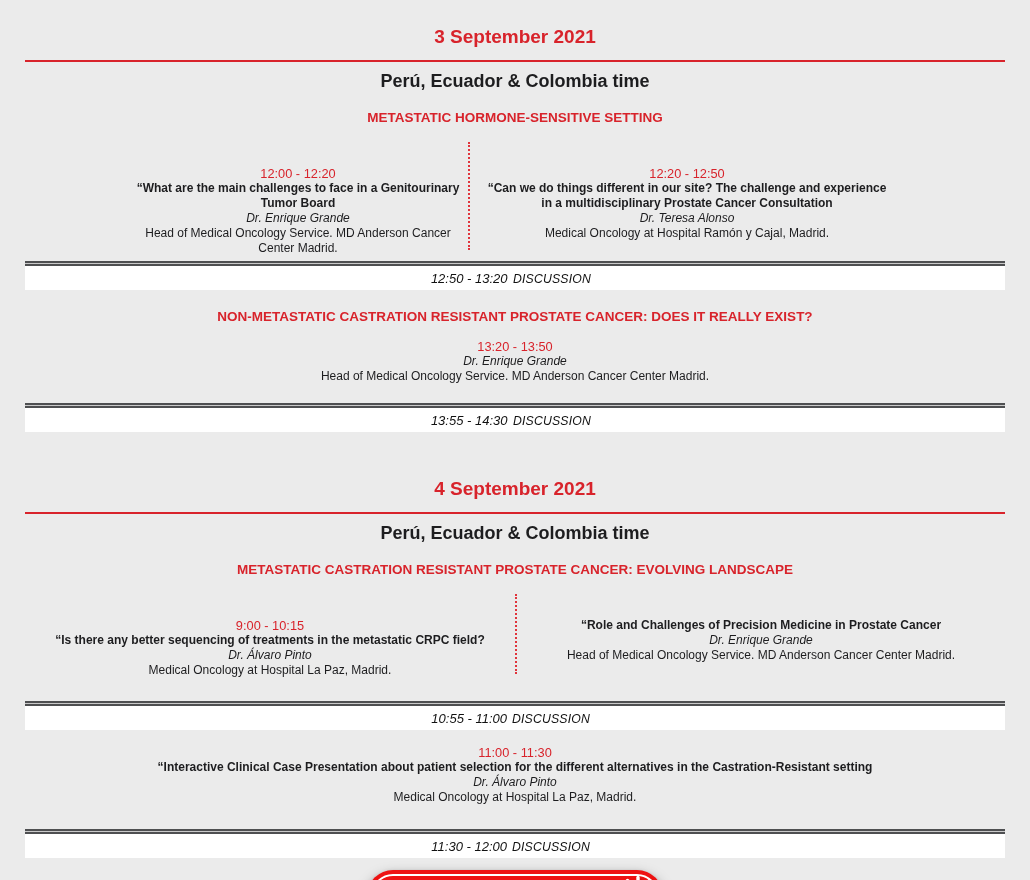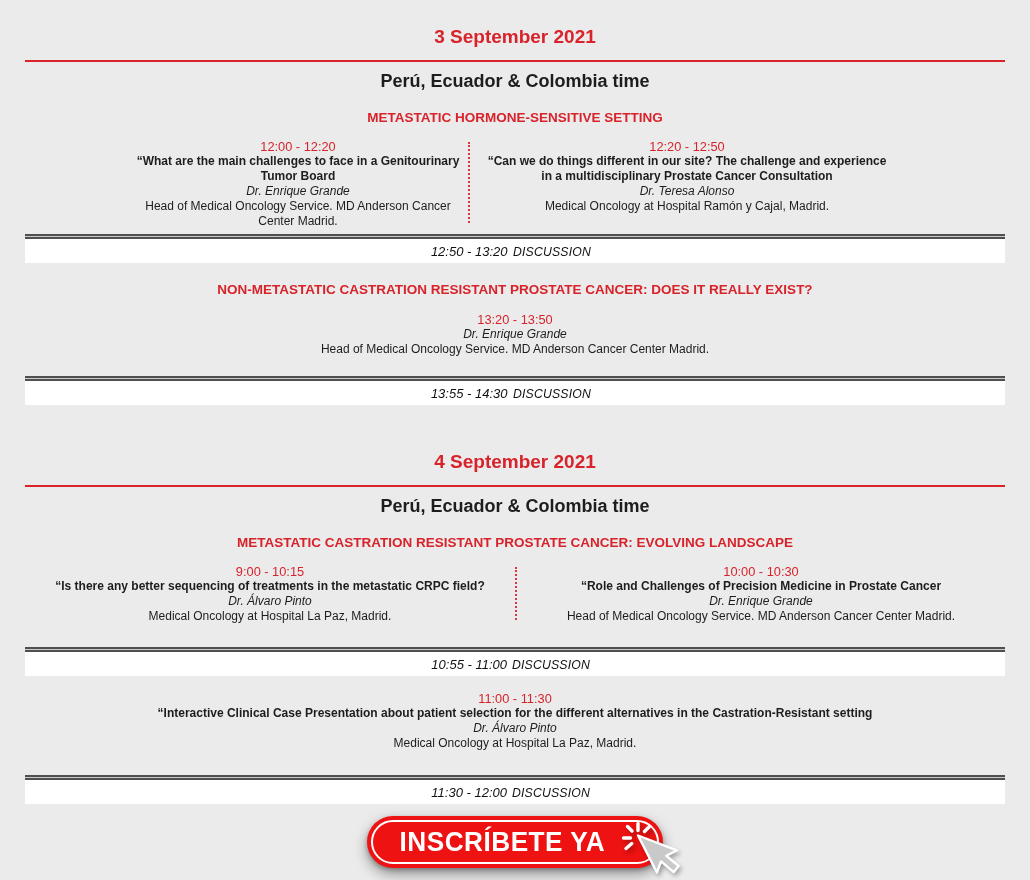--- a/index.html
+++ b/index.html
@@ -24,21 +24,21 @@
   .redline{height:0;border:none;border-top:2px solid var(--red);margin:8px 0 0;}
   .tz{margin-top:12px;text-align:center;font-weight:bold;font-size:18px;line-height:15px;}
   .sec-heading{margin:21px 0 0;text-align:center;color:var(--red);font-weight:bold;font-size:13.5px;line-height:15px;}
 
   .sess{text-align:center;font-size:12px;line-height:15px;}
   .sess .time{color:var(--red);font-size:12.8px;}
   .sess .title{font-weight:bold;}
   .sess .speaker{font-style:italic;}
 
   .cols{display:flex;margin-top:14px;align-items:stretch;}
-  .col{min-height:90px;}
+  .col{min-height:90px;margin-top:27px;}
   .divider{width:0;border-left:2px dotted #e0343c;margin:3px 0 6px;}
   .d1 .col-a{width:443px;padding-left:103px;}
   .d1 .col-b{width:535px;padding-right:113px;padding-left:12px;}
   .d2 .col-a{width:490px;padding:0 4px;}
   .d2 .col-b{width:488px;padding:0 4px;}
   .d2 .col{min-height:62px;}
 
   .single{margin-top:15px;}
 
   .rule{height:5px;background:var(--rule-mid);border-top:2px solid var(--rule-dark);border-bottom:2px solid var(--rule-dark);}
@@ -130,21 +130,20 @@
 
     <div class="cols d2">
       <div class="col col-a sess">
         <div class="time">9:00 - 10:15</div>
         <div class="title">“Is there any better sequencing of treatments in the metastatic CRPC field?</div>
         <div class="speaker">Dr. Álvaro Pinto</div>
         <div class="affil">Medical Oncology at Hospital La Paz, Madrid.</div>
       </div>
       <div class="divider"></div>
       <div class="col col-b sess">
-        <div class="time">10:00 - 10:30</div>
         <div class="title">“Role and Challenges of Precision Medicine in Prostate Cancer</div>
         <div class="speaker">Dr. Enrique Grande</div>
         <div class="affil">Head of Medical Oncology Service. MD Anderson Cancer Center Madrid.</div>
       </div>
     </div>
 
     <div class="rule mt21"></div>
     <div class="bar">
       <span class="dtime">10:55 - 11:00</span>
       <span class="dlabel">DISCUSSION</span>

